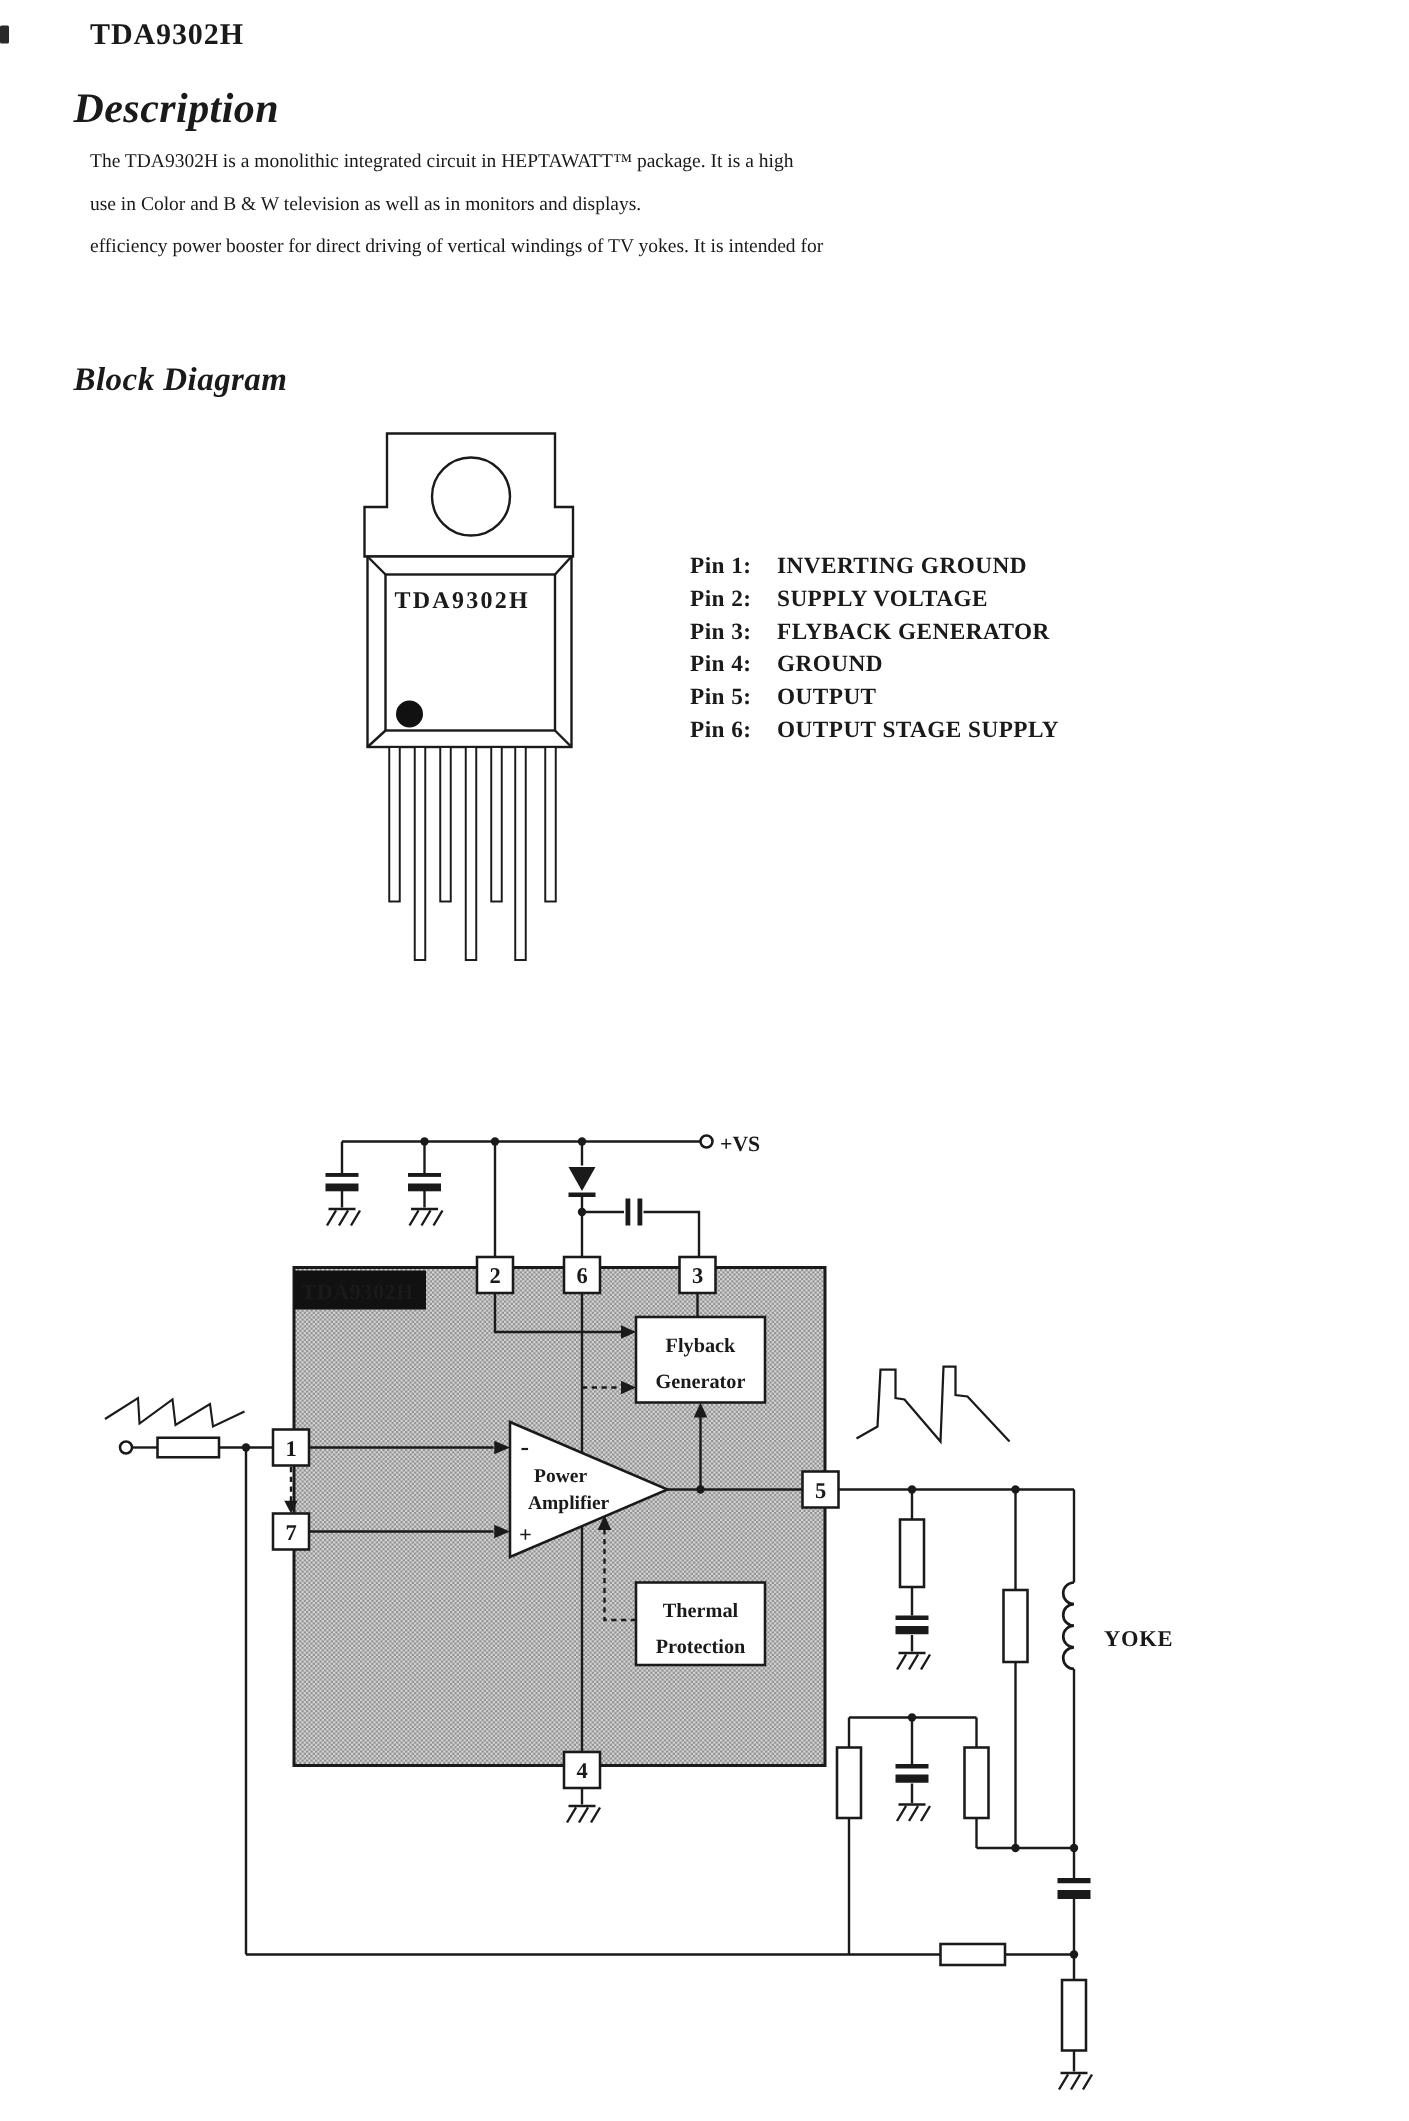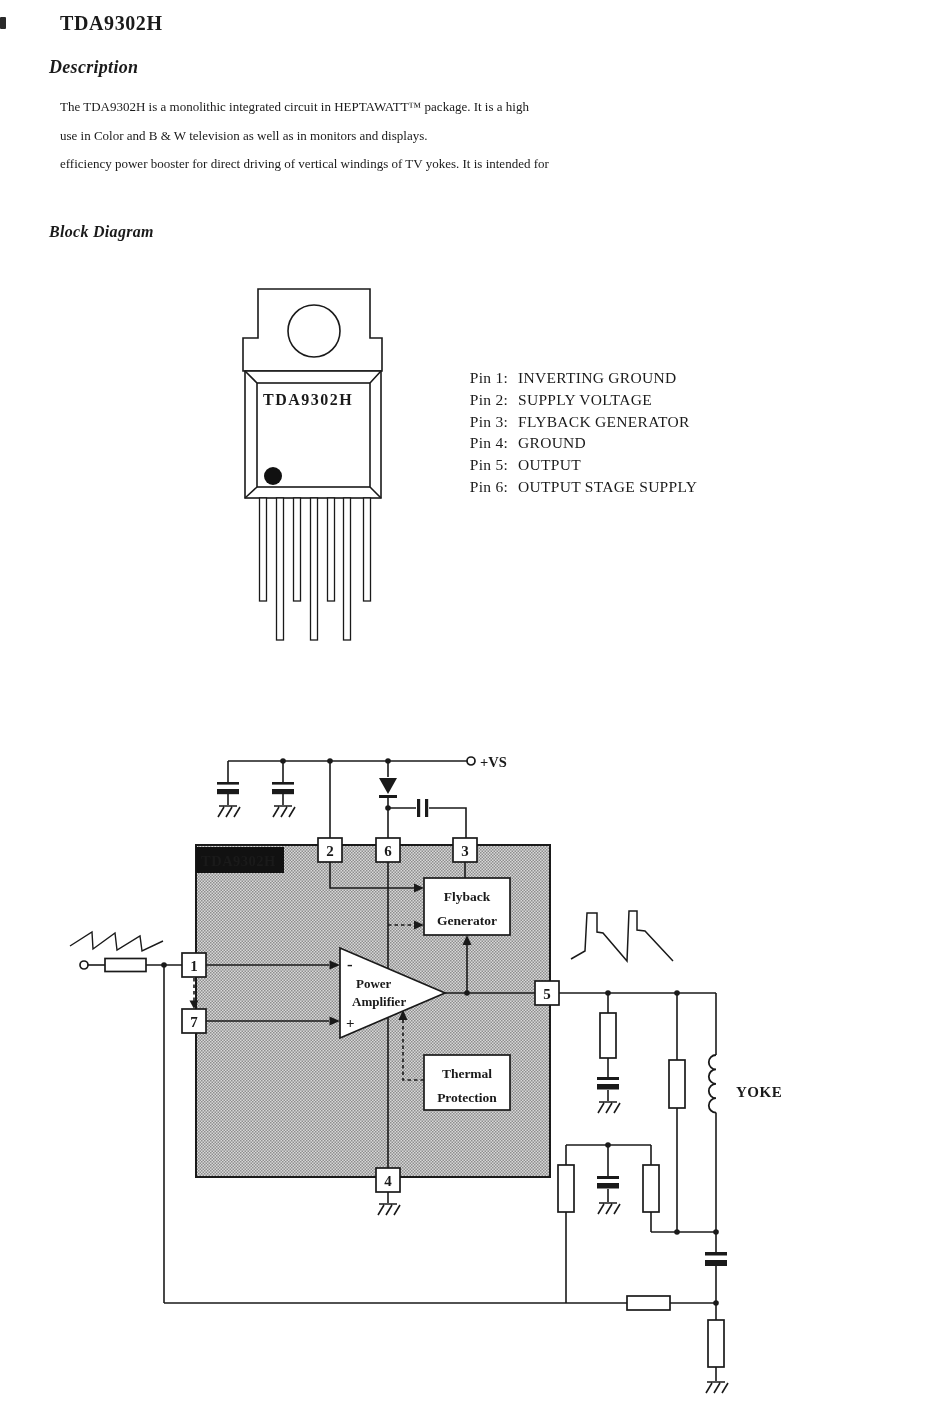--- a/index.html
+++ b/index.html
@@ -4,24 +4,24 @@
 <style>
   html,body{margin:0;padding:0;}
   body{
     width:939px;height:1414px;background:#ffffff;
     font-family:"Liberation Serif", serif;color:#1a1a1a;
     position:relative;overflow:hidden;
   }
   .page{position:absolute;inset:0;border-radius:11px;}
   .edge-artifact{position:absolute;left:0;top:17px;width:6px;height:12px;background:#2a2a2a;border-radius:1px;}
   .part-number{position:absolute;left:60px;top:12px;font-size:20px;font-weight:bold;letter-spacing:.6px;}
-  .desc-heading{position:absolute;left:49px;top:57px;font-size:18px;font-weight:bold;font-style:italic;letter-spacing:.3px;}
+  .desc-heading{position:absolute;left:49px;top:57px;font-size:28px;font-weight:bold;font-style:italic;letter-spacing:.3px;}
   .desc-text{position:absolute;left:60px;top:93px;width:840px;font-size:13px;line-height:28.6px;}
-  .block-heading{position:absolute;left:49px;top:223px;font-size:16px;font-weight:bold;font-style:italic;letter-spacing:.3px;}
-  .pin-list{position:absolute;left:460px;top:367px;font-size:15.5px;font-weight:normal;letter-spacing:.3px;line-height:21.8px;text-align:center;}
+  .block-heading{position:absolute;left:49px;top:240px;font-size:22px;font-weight:bold;font-style:italic;letter-spacing:.3px;}
+  .pin-list{position:absolute;left:460px;top:367px;font-size:15.5px;font-weight:bold;letter-spacing:.3px;line-height:21.8px;}
   .pin-row{display:flex;white-space:nowrap;}
   .pin-no{width:58px;flex:none;}
   svg{position:absolute;}
   svg text{font-family:"Liberation Serif", serif;font-weight:bold;fill:#1a1a1a;}
   .wire{stroke:#1a1a1a;stroke-width:1.6;fill:none;}
   .dashed{stroke-dasharray:3.5 3;}
   .whitebox{fill:#ffffff;stroke:#1a1a1a;stroke-width:1.7;}
   .ink{fill:#1a1a1a;}
 </style>
 </head>

